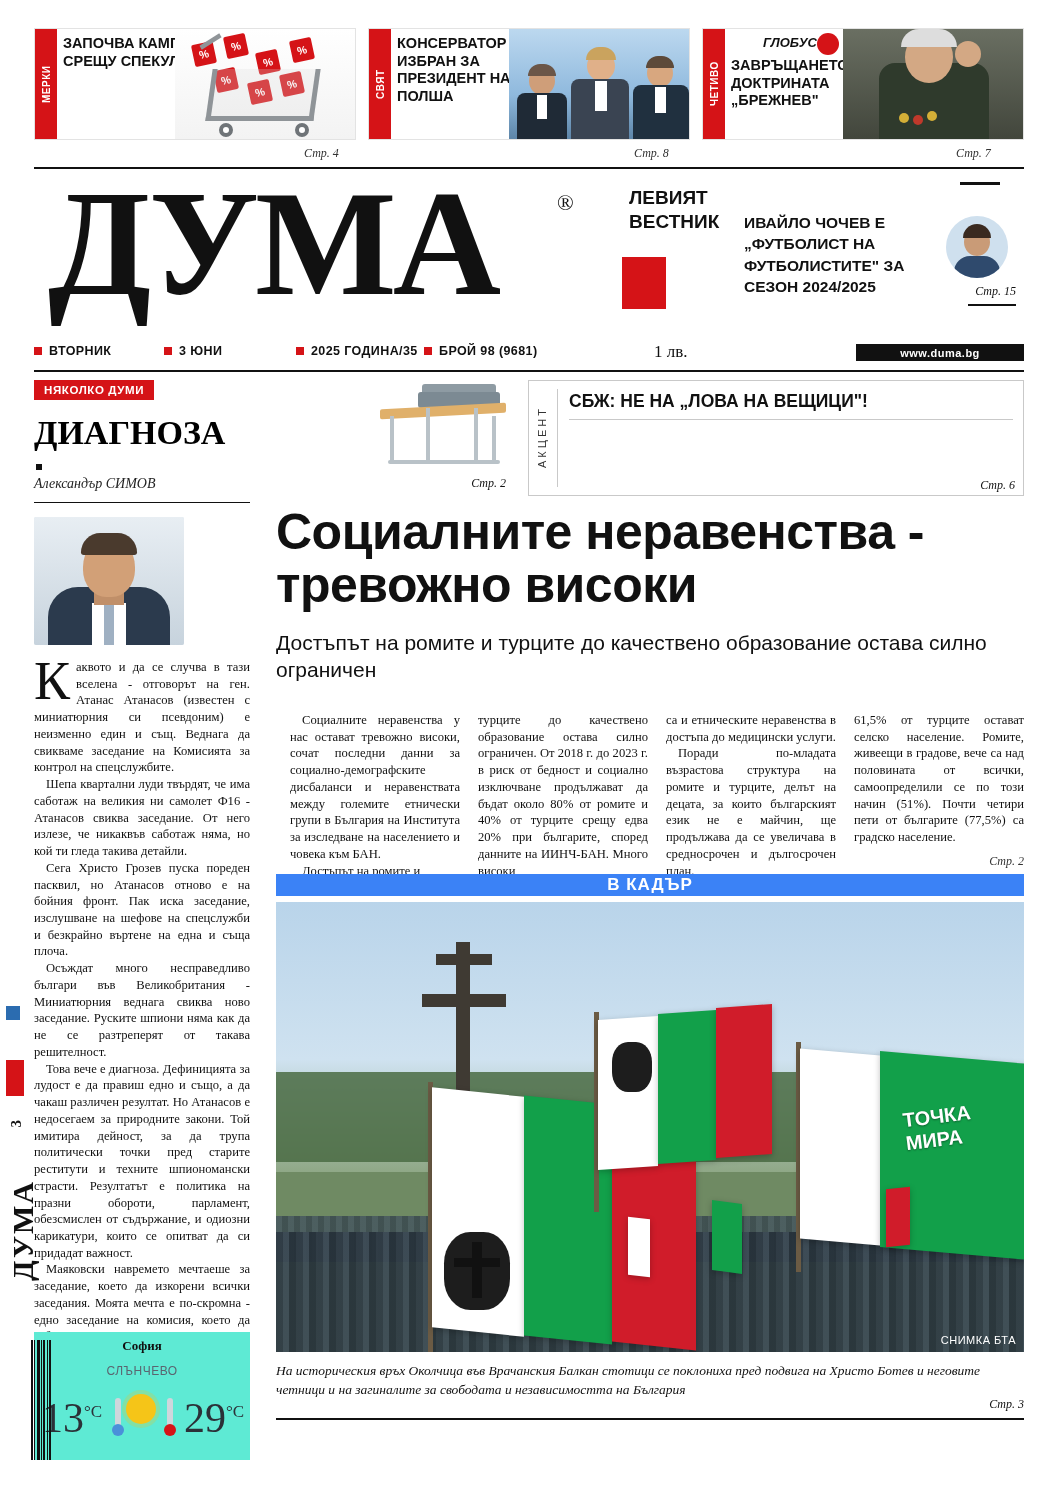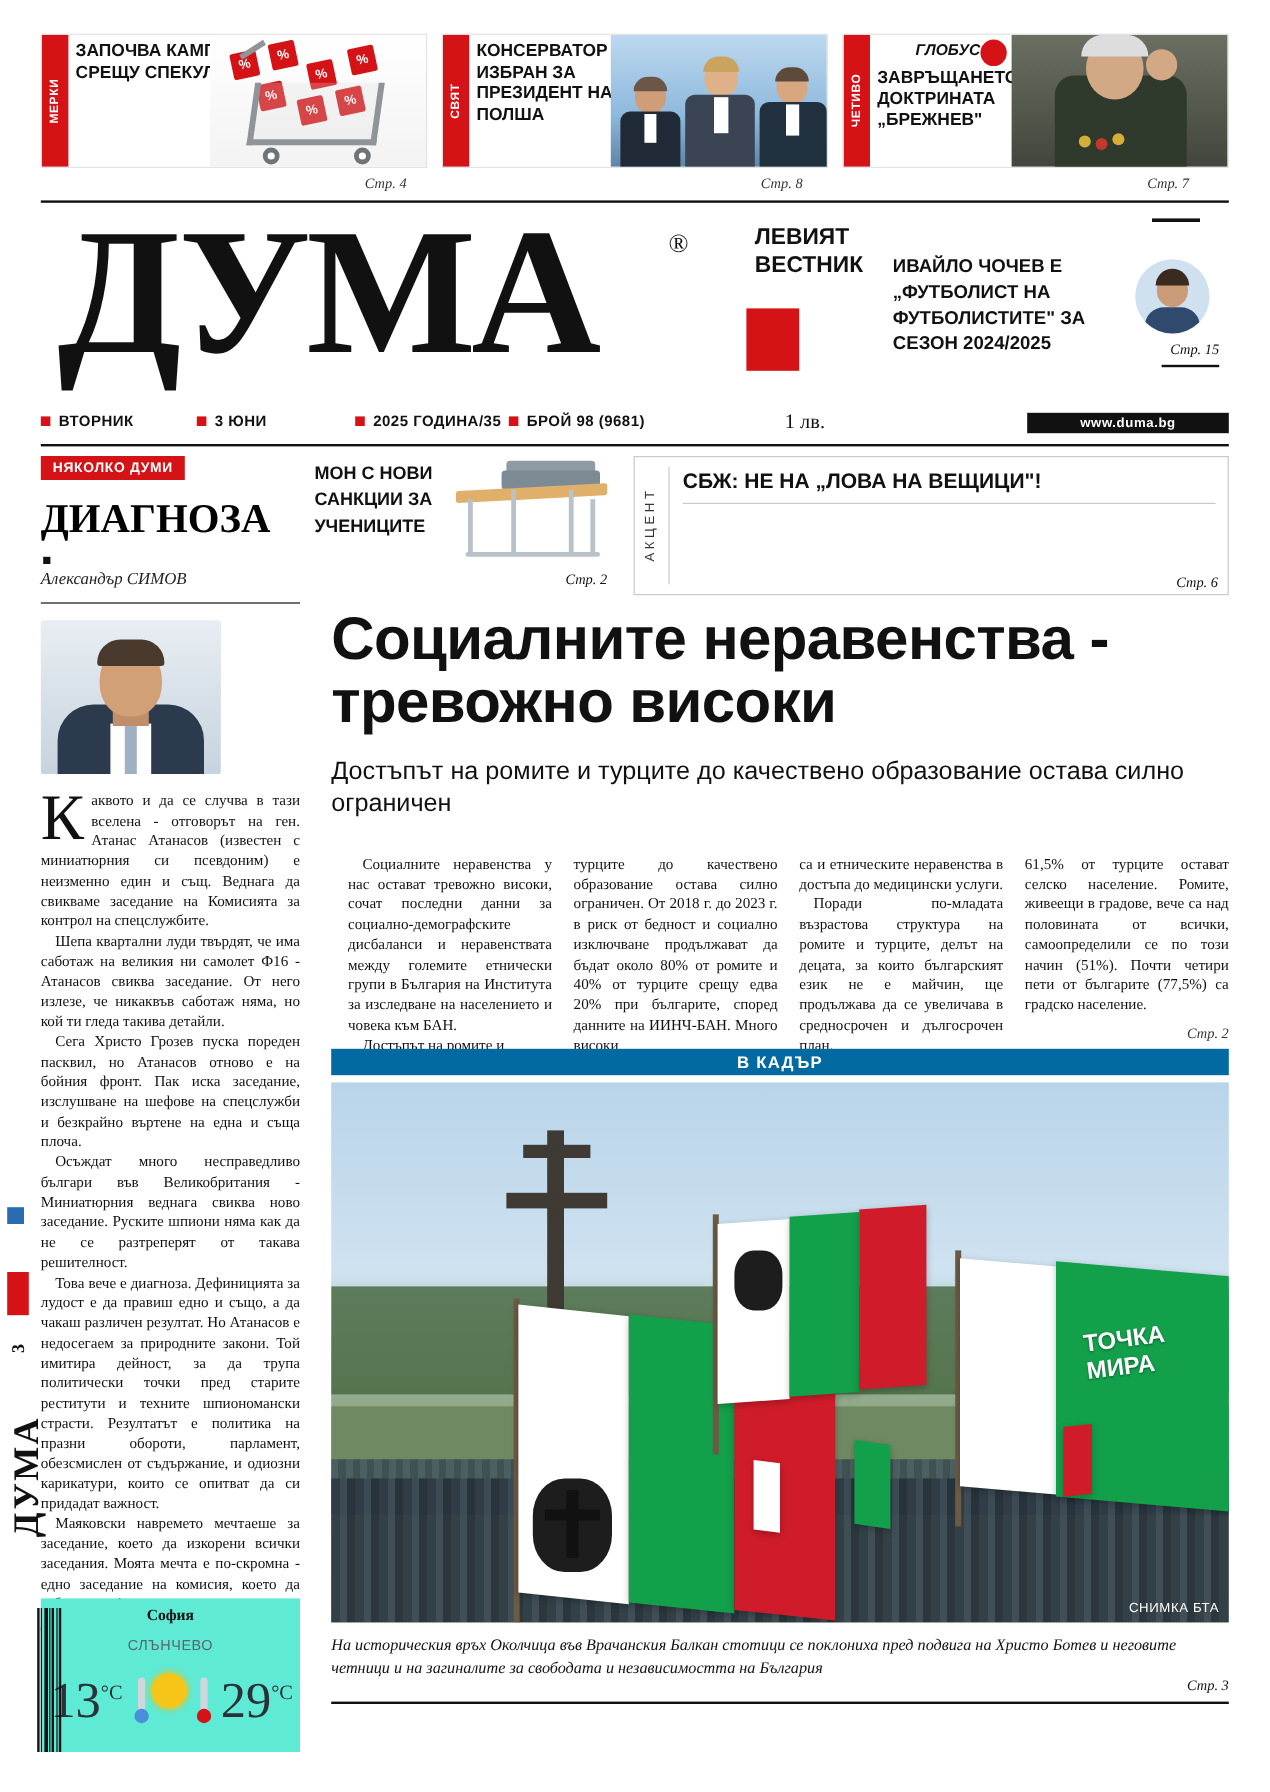--- a/index.html
+++ b/index.html
@@ -250,22 +250,22 @@
   .cols .col {
     width: 173px; font-family: "Liberation Serif", serif; font-size: 12.6px; line-height: 1.33;
     text-align: justify; color: #111;
   }
   .cols .col p { margin: 0; text-indent: 12px; }
   .cols .col p.first { text-indent: 12px; }
   .cols .col .str { position: static; display: block; text-align: right; margin-top: 8px; }
 
   
   .kadar-bar {
-    position: absolute; left: 276px; top: 874px; width: 748px; height: 22px; background: #0369a1;
-    color: #fff; font-size: 14px; font-weight: bold; letter-spacing: 1px;
+    position: absolute; left: 276px; top: 874px; width: 748px; height: 22px; background: #3b82f6;
+    color: #fff; font-size: 17px; font-weight: bold; letter-spacing: 1px;
     display: flex; align-items: center; justify-content: center;
   }
   .photo-main {
     position: absolute; left: 276px; top: 902px; width: 748px; height: 450px; overflow: hidden;
     background: linear-gradient(180deg,#b9d4ea 0%, #cfe2f0 35%, #8aa37e 62%, #6d8463 100%);
   }
   .photo-main .hill { position:absolute; left:0; bottom: 0; width: 100%; height: 180px; background: #6f8a63; }
   .photo-main .trees { position:absolute; left: 0; top: 170px; width: 100%; height: 90px; background: #4a6b43; opacity: .85; }
   .photo-main .cross-base { position:absolute; left: 180px; top: 40px; width: 14px; height: 250px; background: #3f3a33; }
   .photo-main .cross-arm { position:absolute; left: 146px; top: 92px; width: 84px; height: 13px; background: #3f3a33; }
@@ -462,21 +462,20 @@
         <rect x="4" y="0" width="1" height="120"></rect>
       <rect x="7" y="0" width="3" height="120"></rect>
         <rect x="11" y="0" width="1" height="120"></rect>
       <rect x="13" y="0" width="2" height="120"></rect>
         <rect x="17" y="0" width="1" height="120"></rect>
       <rect x="19" y="0" width="2" height="120"></rect>
     </g>
   </svg>
 
   <div class="monbox">
-    <div class="mon-text">МОН С НОВИ САНКЦИИ ЗА УЧЕНИЦИТЕ</div>
     <div class="mon-art">
       <div class="desk-seat2"></div>
       <div class="desk-seat"></div>
       <div class="desk-top"></div>
       <div class="desk-leg" style="left:16px; top:36px; height:46px;"></div>
       <div class="desk-leg" style="left:118px; top:36px; height:46px;"></div>
       <div class="desk-leg" style="left:52px; top:28px; height:54px;"></div>
       <div class="desk-leg" style="left:100px; top:28px; height:54px;"></div>
       <div style="position:absolute; left:14px; top:80px; width:112px; height:4px; background:#b9c2c8; border-radius:2px;"></div>
     </div>

